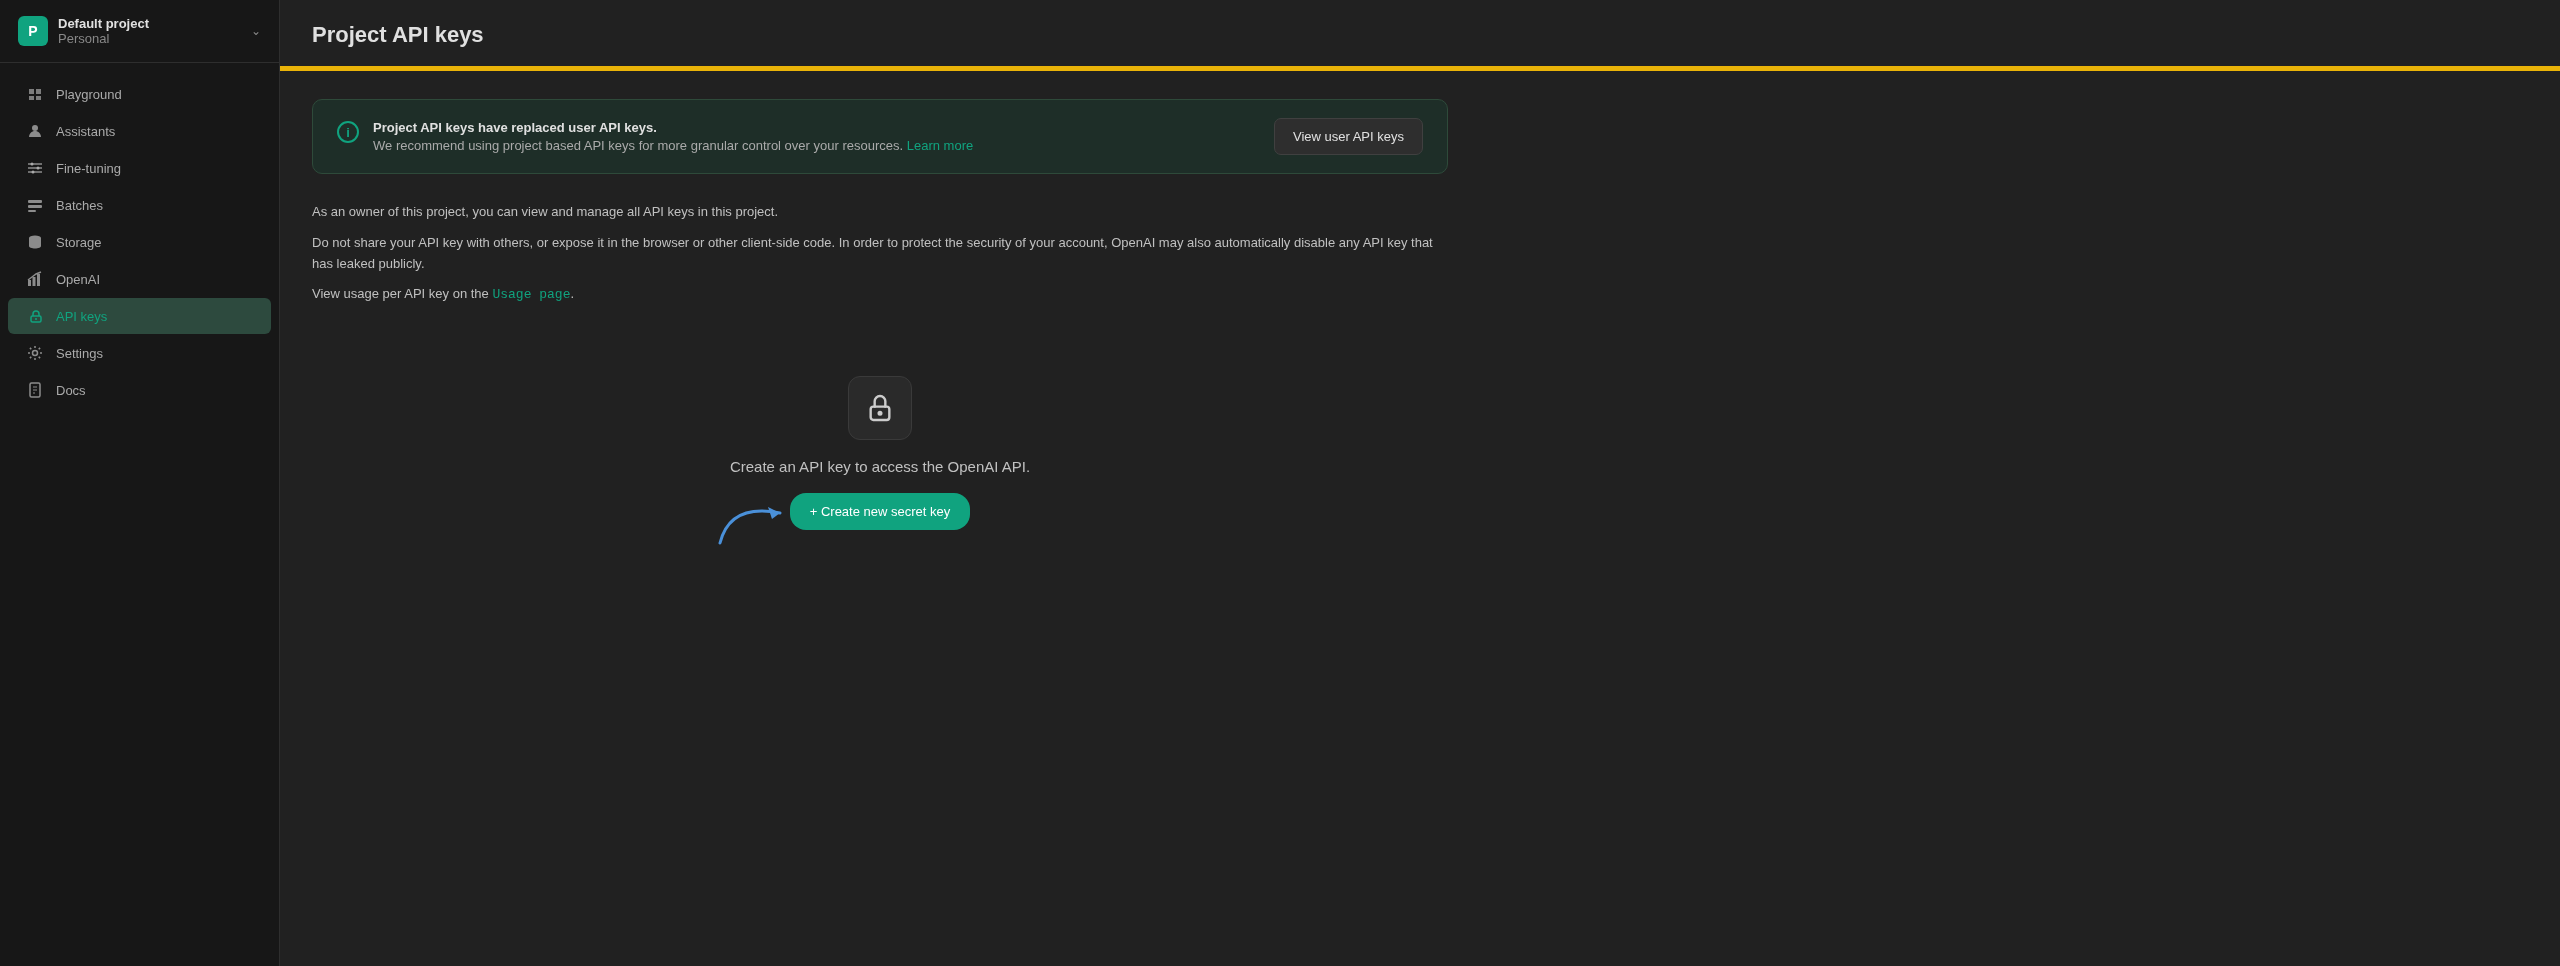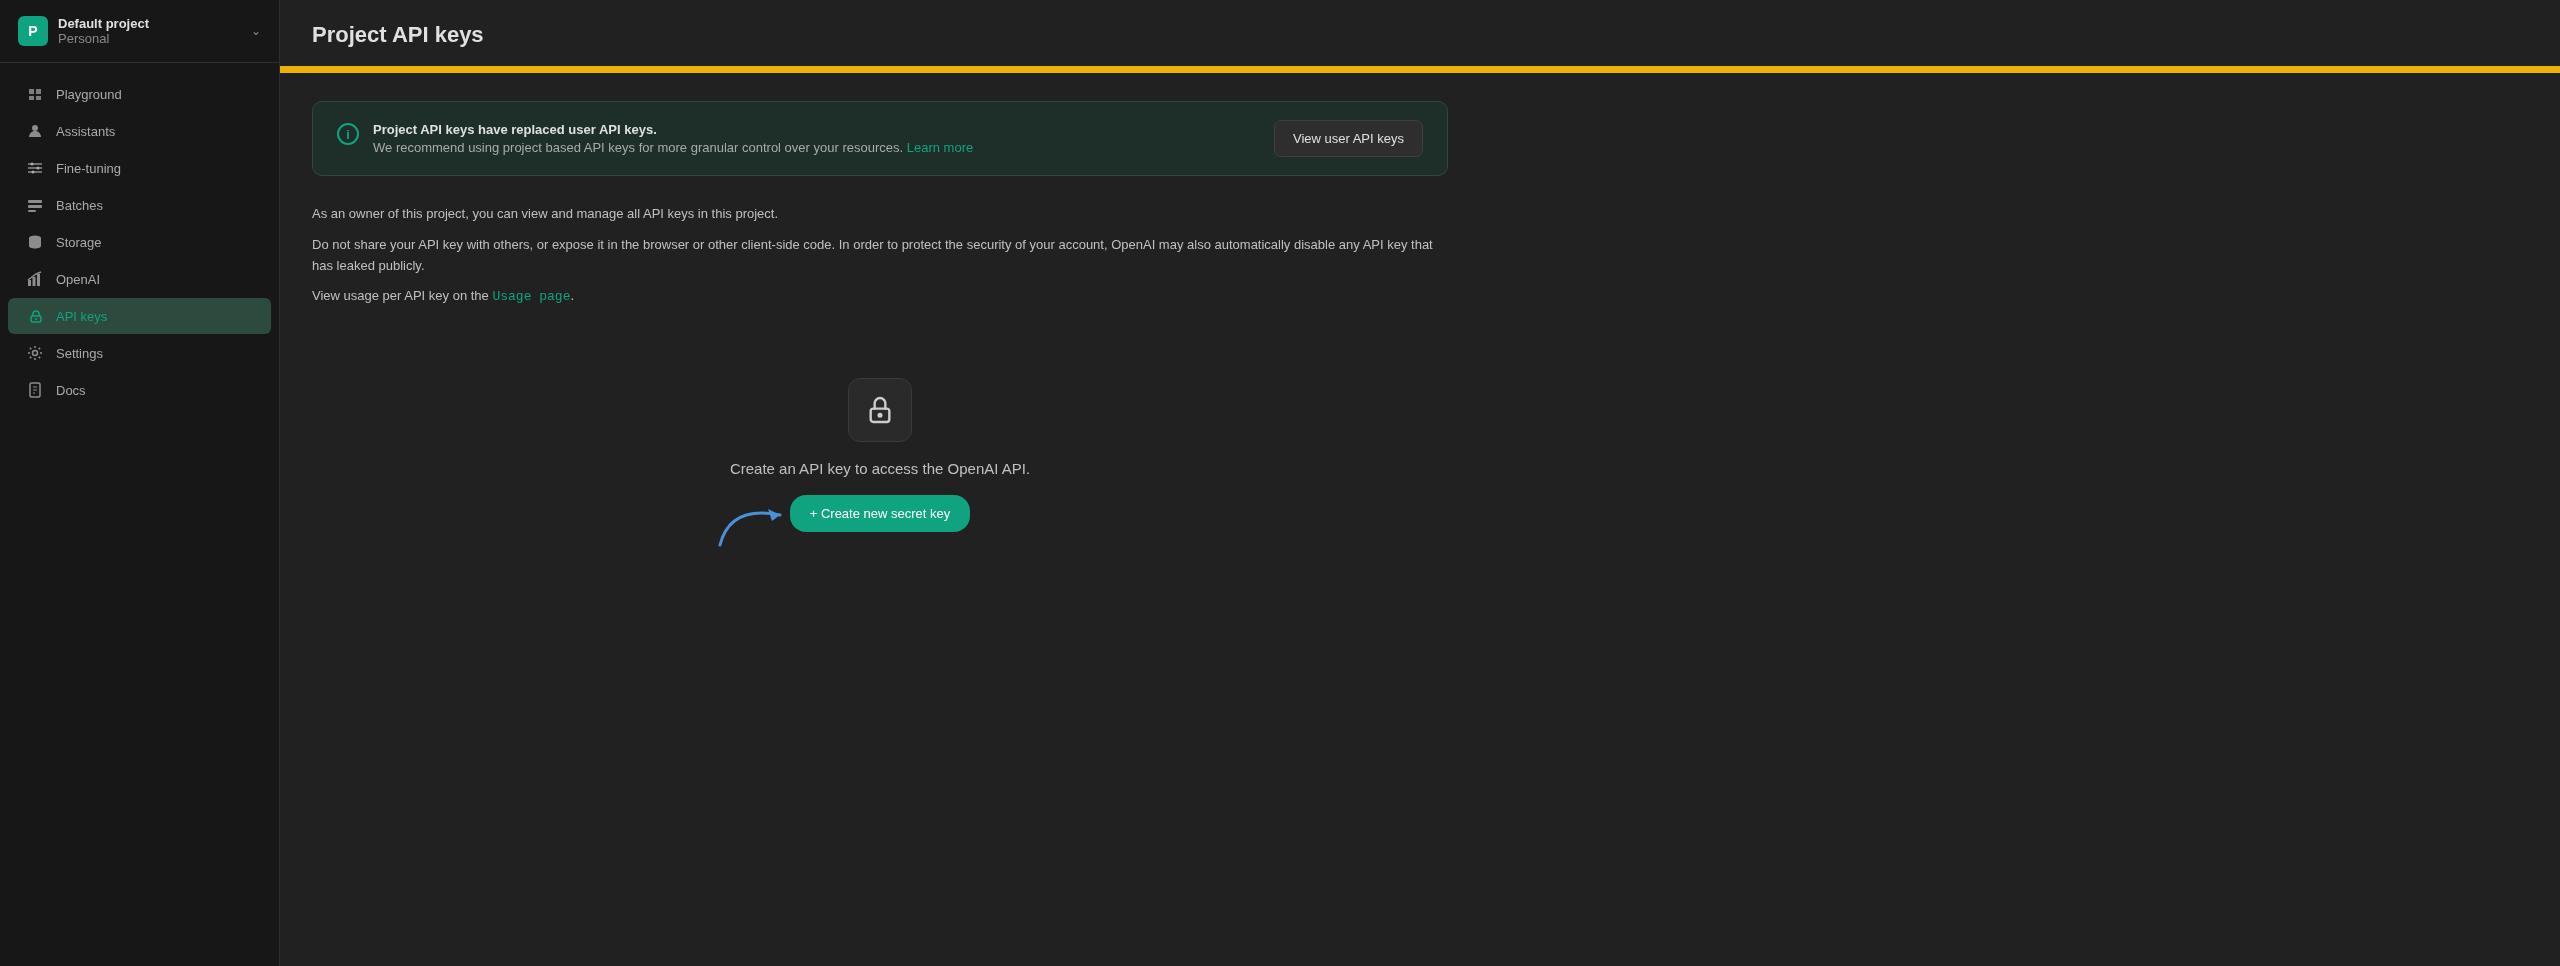--- a/index.html
+++ b/index.html
@@ -105,21 +105,21 @@
 
     
     .main {
       flex: 1;
       overflow-y: auto;
       padding: 0;
     }
 
     .page-header {
       padding: 22px 32px 18px;
-      border-bottom: 7px solid #eab308;
+      border-bottom: 5px solid #eab308;
     }
 
     .page-title {
       font-size: 22px;
       font-weight: 600;
       color: #e0e0e0;
     }
 
     .content-area {
       padding: 28px 32px;

